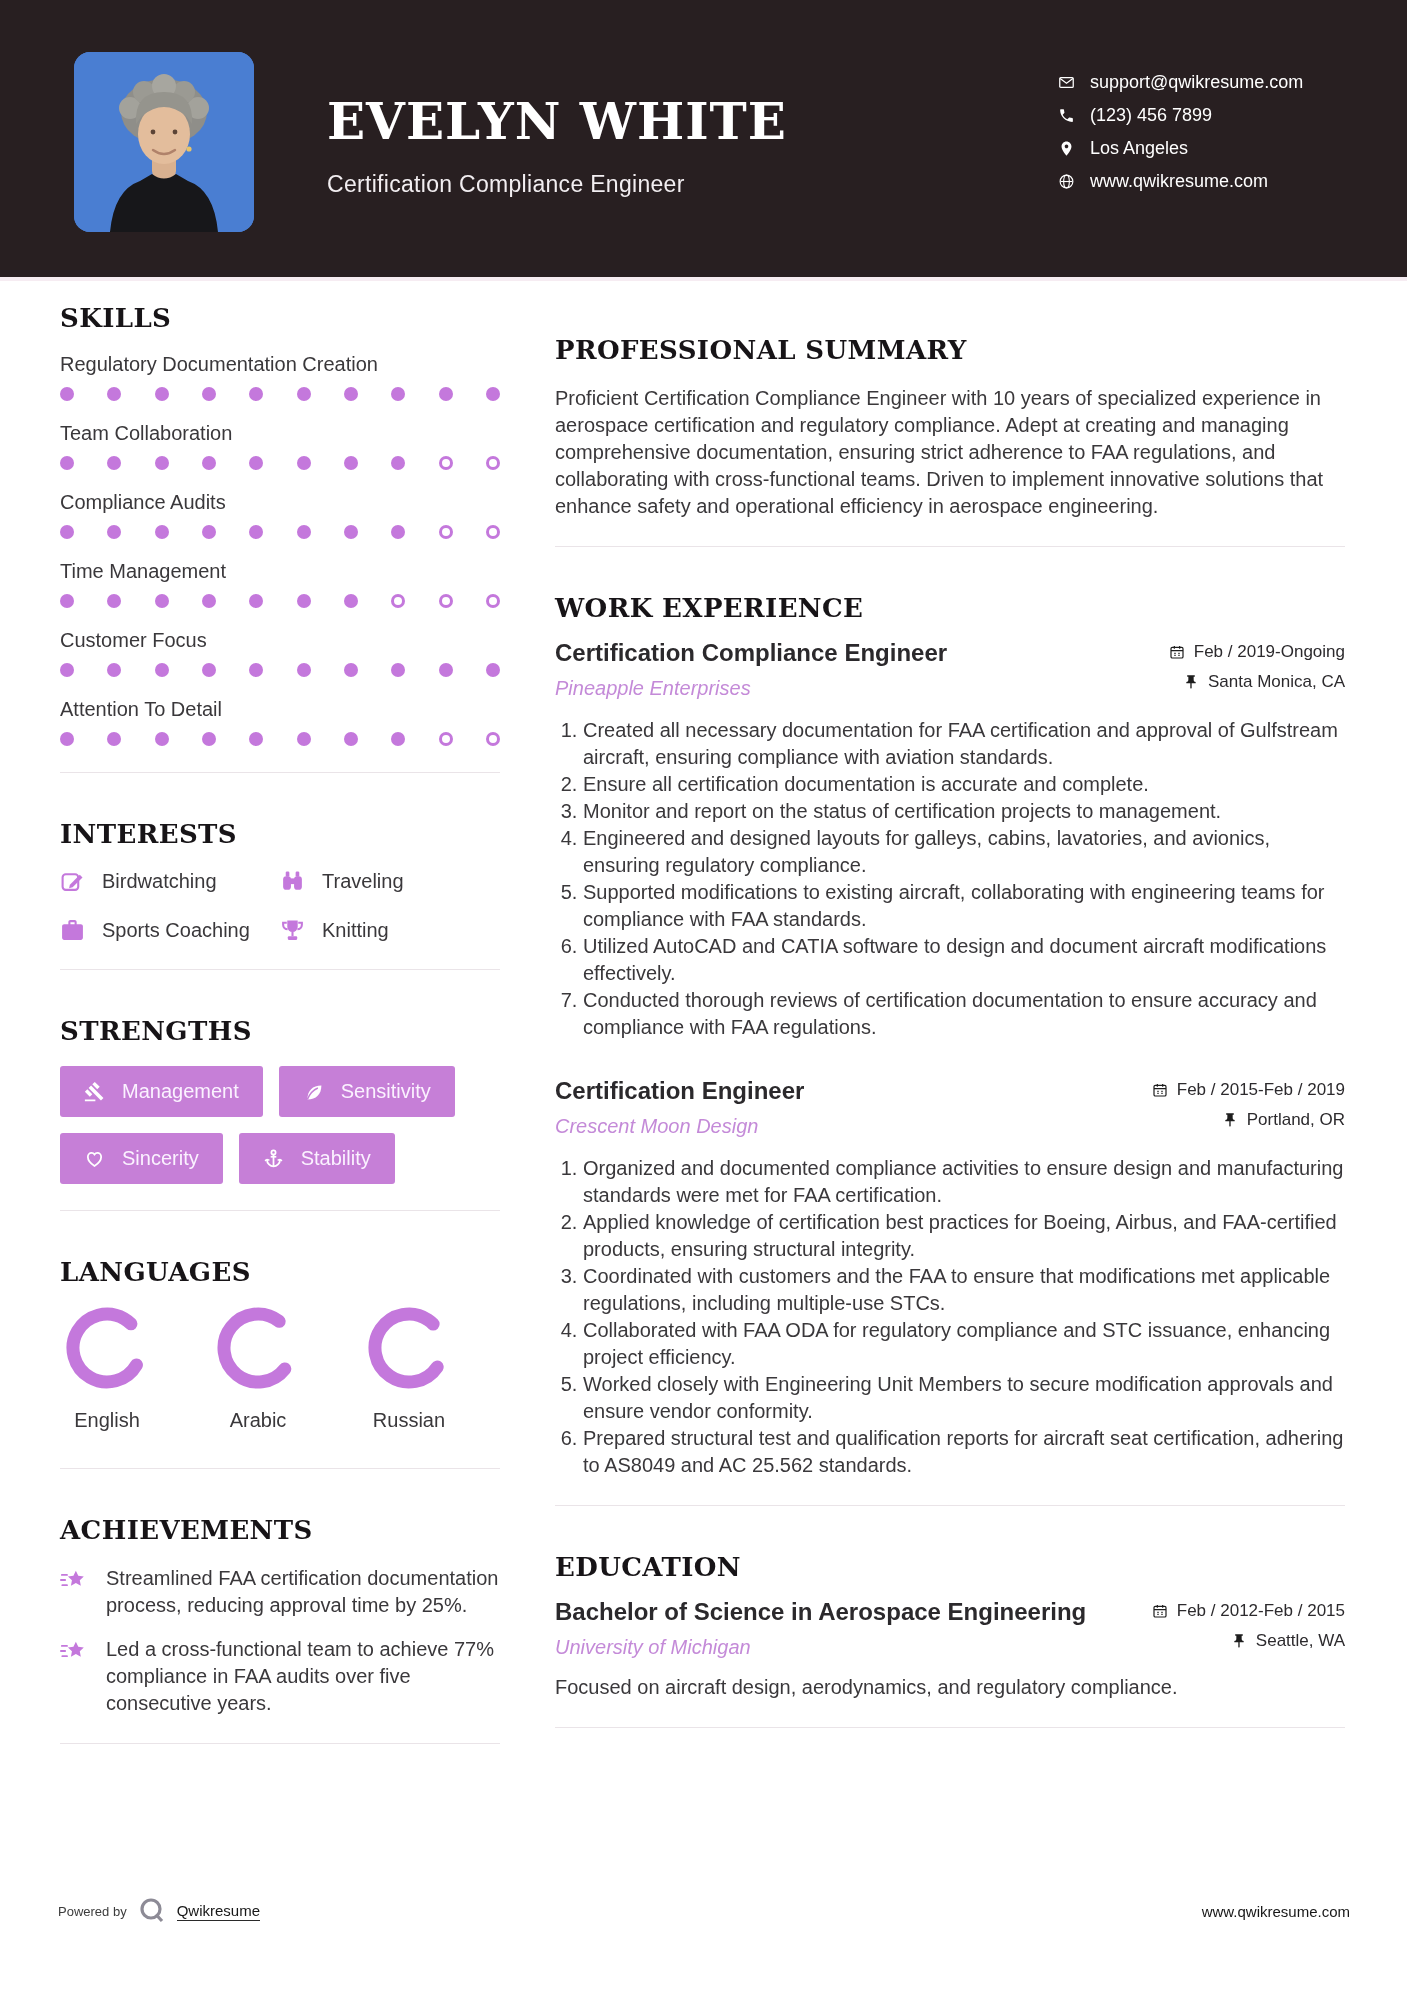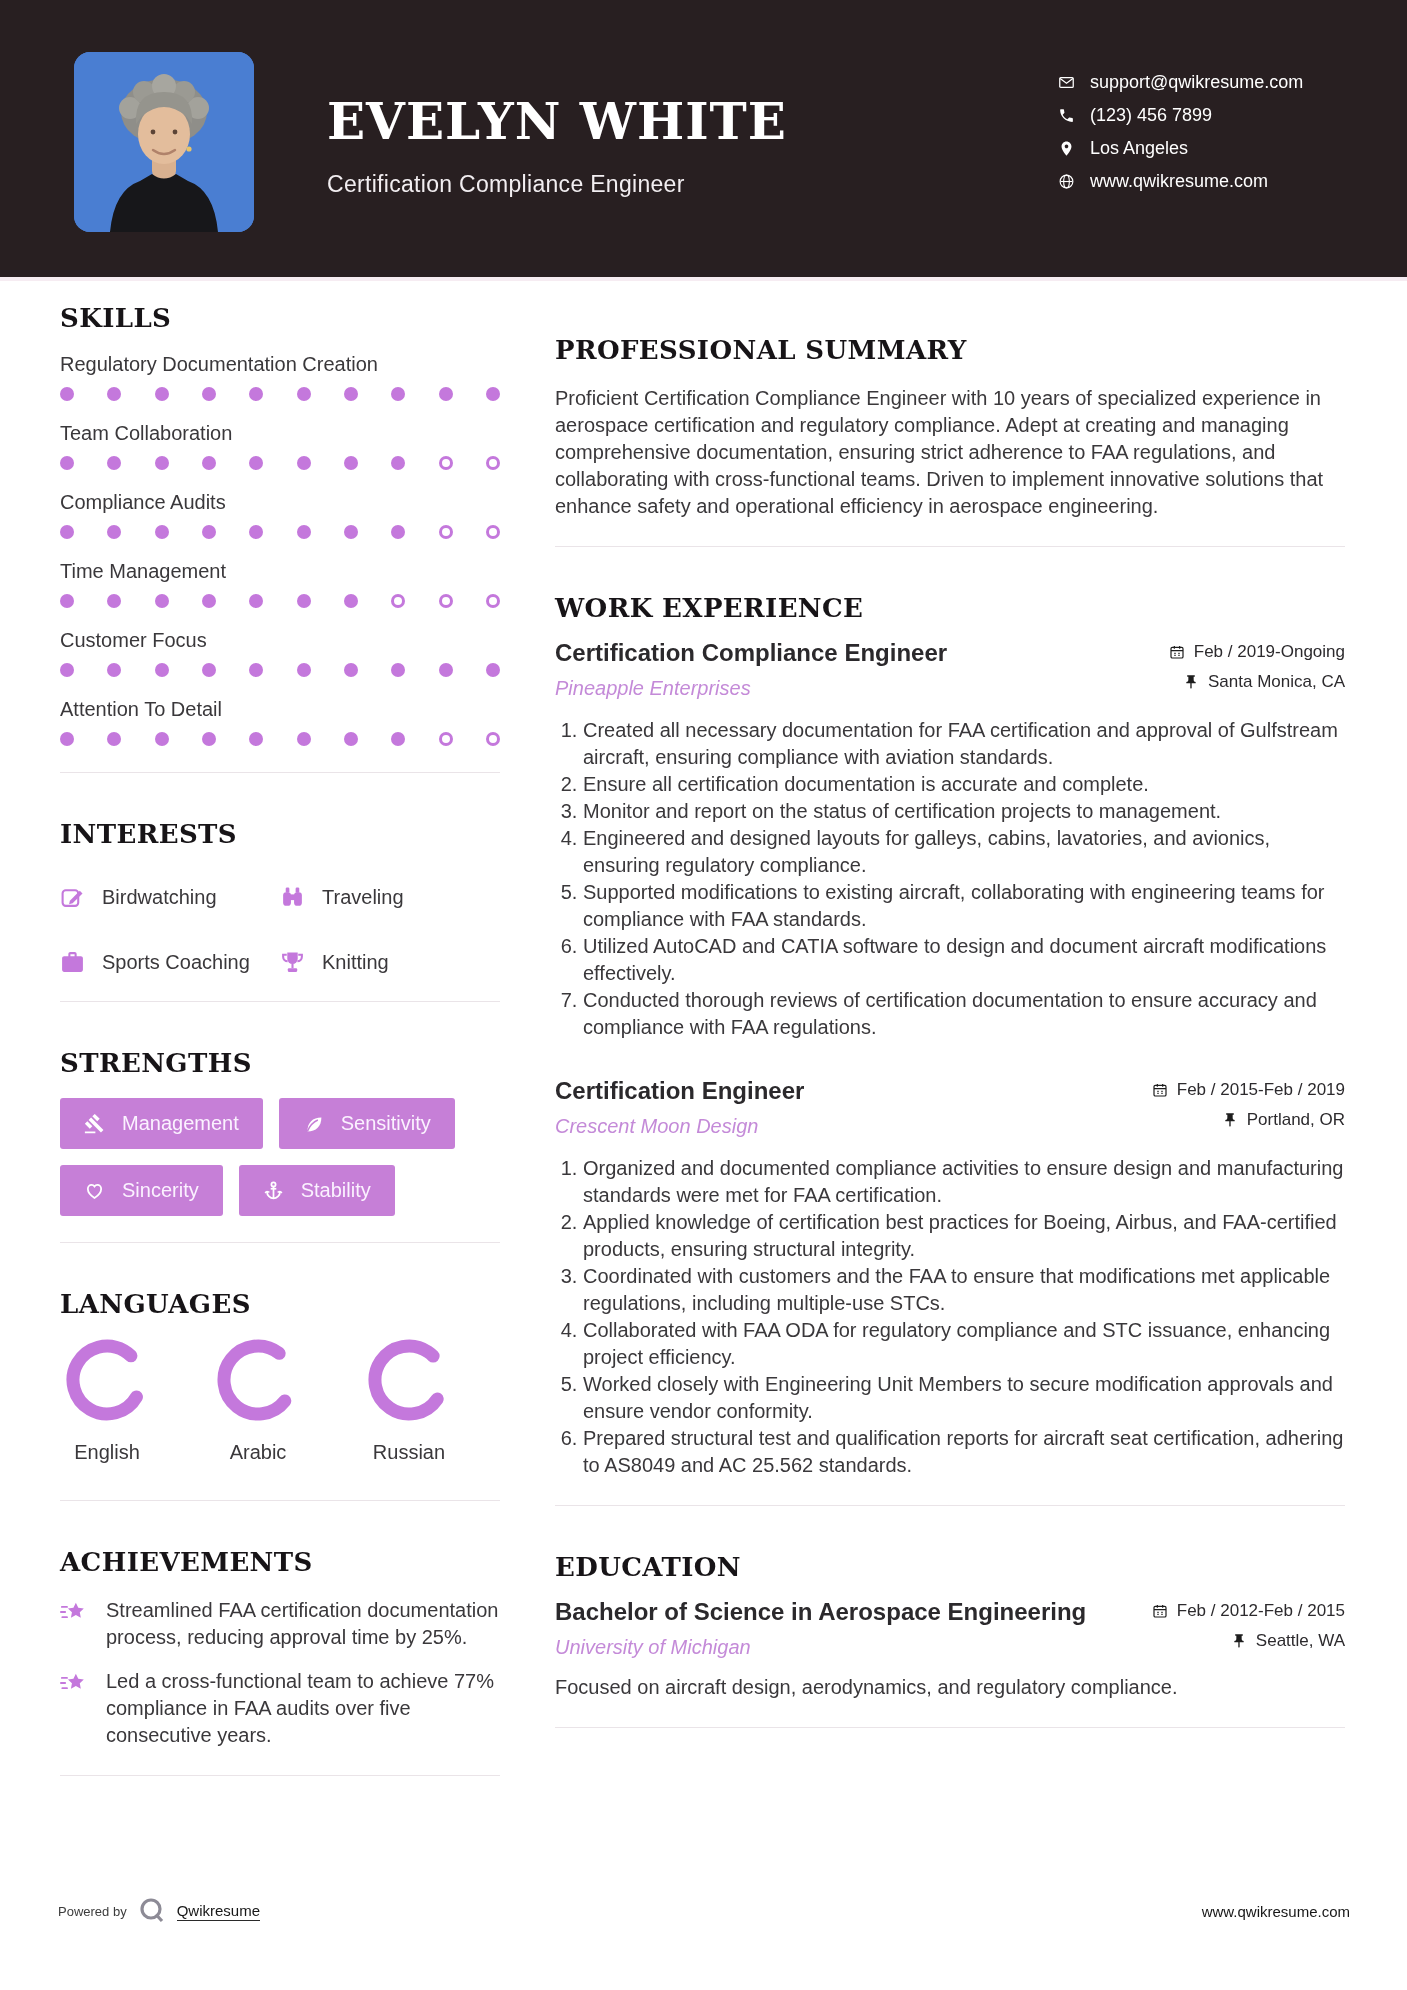--- a/index.html
+++ b/index.html
@@ -58,21 +58,21 @@
 
   
   .skill-item { margin-bottom:21px; }
   .skill-label { font-size:20px; color:#3a383b; margin-bottom:11px; }
   .dots { display:flex; justify-content:space-between; }
   .dot { width:14px; height:14px; border-radius:50%; background:#c478dc; }
   .dot.empty { background:#ffffff; box-shadow: inset 0 0 0 3px #c478dc; }
 
   
   .interests-grid { display:grid; grid-template-columns:220px 1fr; row-gap:24px; }
-  .interest-item { display:flex; align-items:center; gap:17px; font-size:20px; color:#3a383b;margin-top:16px; }
+  .interest-item { display:flex; align-items:center; gap:17px; font-size:20px; color:#3a383b; }
   .interest-item svg { width:25px; height:25px; flex:0 0 auto; }
 
   
   .badges { display:flex; flex-wrap:wrap; gap:16px; }
   .badge {
     display:inline-flex; align-items:center; gap:17px;
     background:#c67fd7; color:#fbf2ff;
     font-size:20px; padding:14px 24px; border-radius:3px;
   }
   .badge svg { width:21px; height:21px; }

